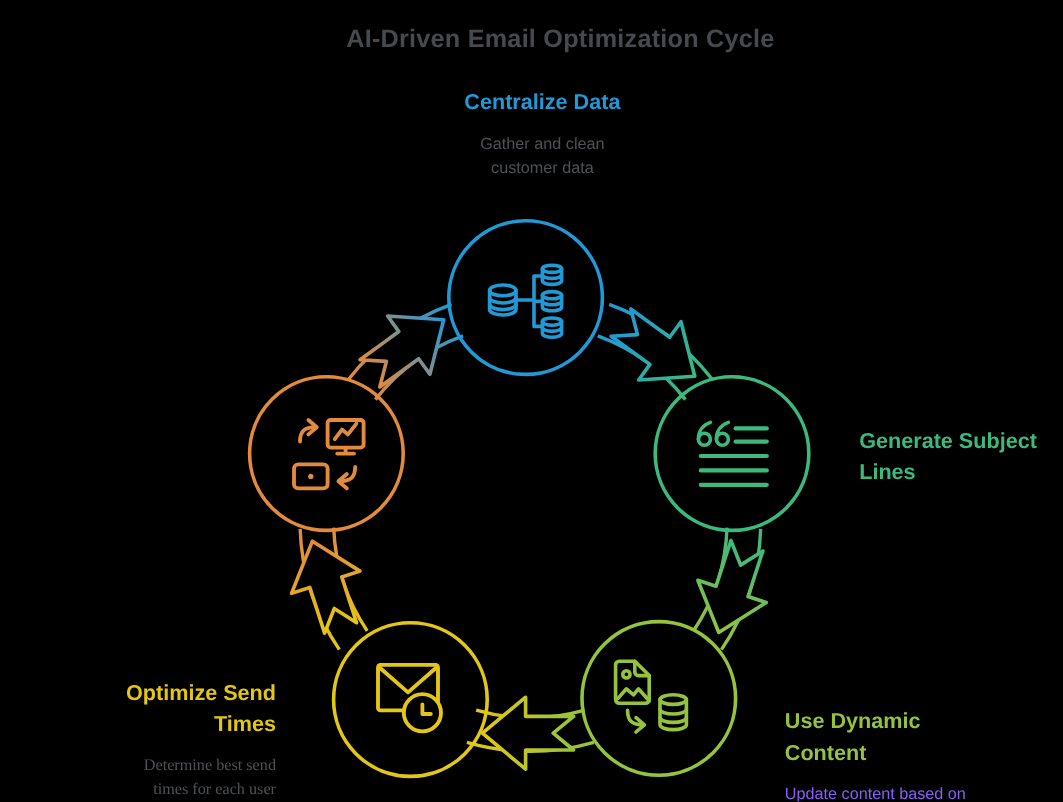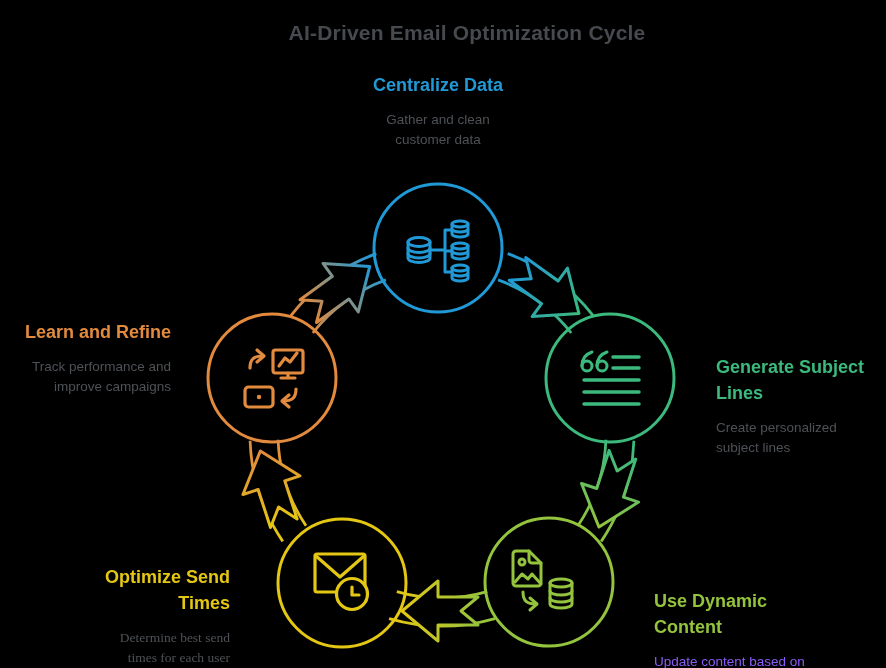--- a/index.html
+++ b/index.html
@@ -145,38 +145,34 @@
       <circle cx="259" cy="397" r="2.2" stroke="none" fill="#e28a3e"></circle>
       <path d="M250 368 c0 -9 4 -12 13 -12"></path>
       <path d="M257 350 l7 6 l-7 6"></path>
       <path d="M296 389 c0 9 -4 12 -13 12"></path>
       <path d="M289 407 l-7 -6 l7 -6"></path>
     </g>
   </svg>
 
   <div class="diagram-title" style="color: rgb(70, 73, 78);">AI-Driven Email Optimization Cycle</div>
 
-  <div class="node-label ta-c" style="left:318px;top:72px;width:240px;">
+  <div class="node-label ta-c" style="left:332px;top:72px;width:240px;">
     <div class="nl-title" style="color: rgb(33, 153, 214);">
       <span>Centralize Data</span>
     </div>
     <div class="nl-desc" style="color: rgb(78, 82, 86);">
       <span>Gather and clean</span><br>
       <span>customer data</span>
     </div>
   </div>
 
   <div class="node-label ta-l" style="left:716px;top:306px;width:168px;">
     <div class="nl-title" style="color: rgb(60, 186, 125);">
       <span>Generate Subject</span><br>
       <span>Lines</span>
-    </div>
-    <div class="nl-desc" style="color: rgb(78, 82, 86);">
-      <span>Create personalized</span><br>
-      <span>subject lines</span>
     </div>
   </div>
 
   <div class="node-label ta-l" style="left:654px;top:540px;width:232px;">
     <div class="nl-title" style="color: rgb(148, 195, 62);">
       <span>Use Dynamic</span><br>
       <span>Content</span>
     </div>
     <div class="nl-desc" style="color: #8b5cf6;">
       <span>Update content based on</span><br>
@@ -188,23 +184,14 @@
     <div class="nl-title" style="color: rgb(228, 199, 19);">
       <span>Optimize Send</span><br>
       <span>Times</span>
     </div>
     <div class="nl-desc" style="color: rgb(78, 82, 86); font-family: Liberation Serif, serif;">
       <span>Determine best send</span><br>
       <span>times for each user</span>
     </div>
   </div>
 
-  <div class="node-label ta-r" style="left:8px;top:319px;width:163px;">
-    <div class="nl-title" style="color: rgb(226, 138, 62);">
-      <span>Learn and Refine</span>
-    </div>
-    <div class="nl-desc" style="color: rgb(78, 82, 86);">
-      <span>Track performance and</span><br>
-      <span>improve campaigns</span>
-    </div>
-  </div>
 
 </div>
 
 </body></html>

